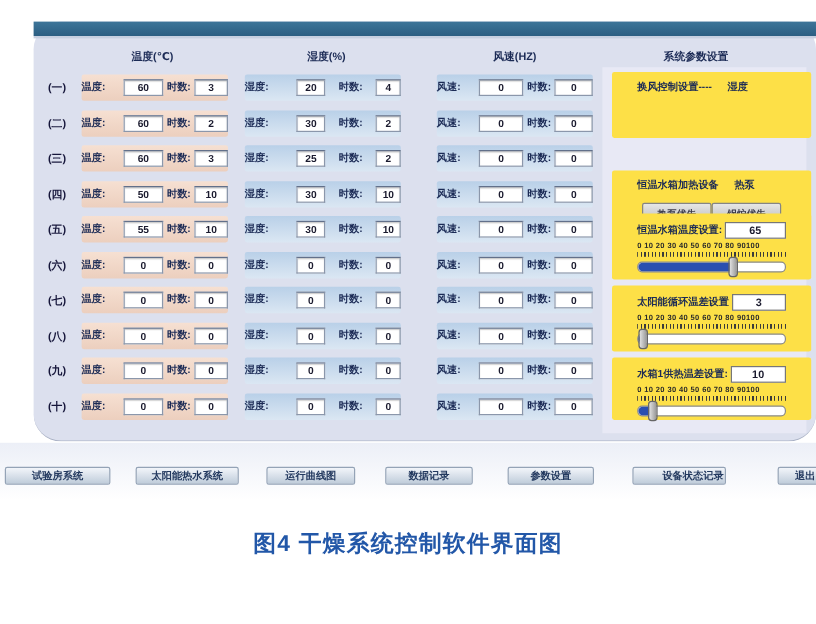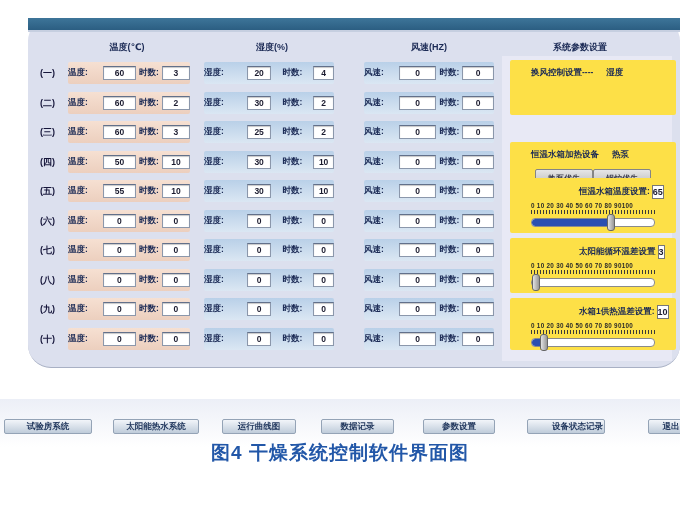--- a/index.html
+++ b/index.html
@@ -44,40 +44,40 @@
   .pbox3 { top: 122px; height: 55px; }
   .pbox4 { top: 182px; height: 55px; }
   .pbox5 { top: 242px; height: 52px; }
   .pbox-title { font-size: 8.5px; font-weight: bold; color: #1b2a55; display: flex;
                 gap: 13px; white-space: nowrap; }
   .pbtn-row { display: flex; justify-content: space-between; padding: 0 4px; margin-top: 8px; }
   .pbtn { width: 58px; height: 18px; background: linear-gradient(#e6e6e6, #b9b9b9);
           border: 1px solid #858585; border-radius: 2px; font-size: 8px; font-weight: bold;
           color: #3a3a4a; display: flex; align-items: center; justify-content: center;
           cursor: pointer; white-space: nowrap; }
-  .pslider-head { display: flex; align-items: center; gap: 2px; margin-left: 48px; }
+  .pslider-head { display: flex; align-items: center; gap: 2px; }
   .pslider-label { font-size: 8.5px; font-weight: bold; color: #1b2a55; white-space: nowrap; }
   .pfield { width: 52px; height: 14px; background: #fff; border: 1px solid #777;
             font-size: 9px; font-weight: bold; color: #1a1a2e; text-align: center;
             line-height: 13px; }
   .scale { font-size: 6.3px; color: #2a2a2a; margin-top: 3px; white-space: nowrap;
            letter-spacing: .3px; font-weight: bold; }
   .ticks { height: 4px; margin-top: 1px;
            background: repeating-linear-gradient(90deg, #3a3a3a 0 1px, transparent 1px 3px); }
   .slider { margin-top: 4px; position: relative; height: 9px; background: #fff;
             border: 1px solid #8a8a8a; border-radius: 4px; }
   .slider-fill { position: absolute; left: 0; top: 0; bottom: 0; background: #2a4fb0;
                  border-radius: 4px 0 0 4px; }
   .slider-thumb { position: absolute; top: -5px; width: 8px; height: 17px;
                   background: linear-gradient(90deg, #e2e2e2, #979797);
                   border: 1px solid #666; border-radius: 3px; cursor: pointer; }
 
   
   .footer-strip { position: absolute; left: 0; top: 369px; width: 680px; height: 48px;
-                  background: linear-gradient(#eceff7, #ffffff); margin-top: 30px; }
+                  background: linear-gradient(#eceff7, #ffffff); }
   .fbtn { position: absolute; top: 20px; height: 15px;
           background: linear-gradient(#f2f5fa, #bfccda); border: 1px solid #94a3b6;
           border-radius: 2px; font-size: 8.5px; font-weight: bold; color: #23395f;
           display: flex; align-items: center; justify-content: center; cursor: pointer;
           white-space: nowrap; overflow: hidden; }
   .fbtn:nth-child(1) { left: 4px;   width: 88px; }
   .fbtn:nth-child(2) { left: 113px; width: 86px; }
   .fbtn:nth-child(3) { left: 222px; width: 74px; }
   .fbtn:nth-child(4) { left: 321px; width: 73px; }
   .fbtn:nth-child(5) { left: 423px; width: 72px; }

